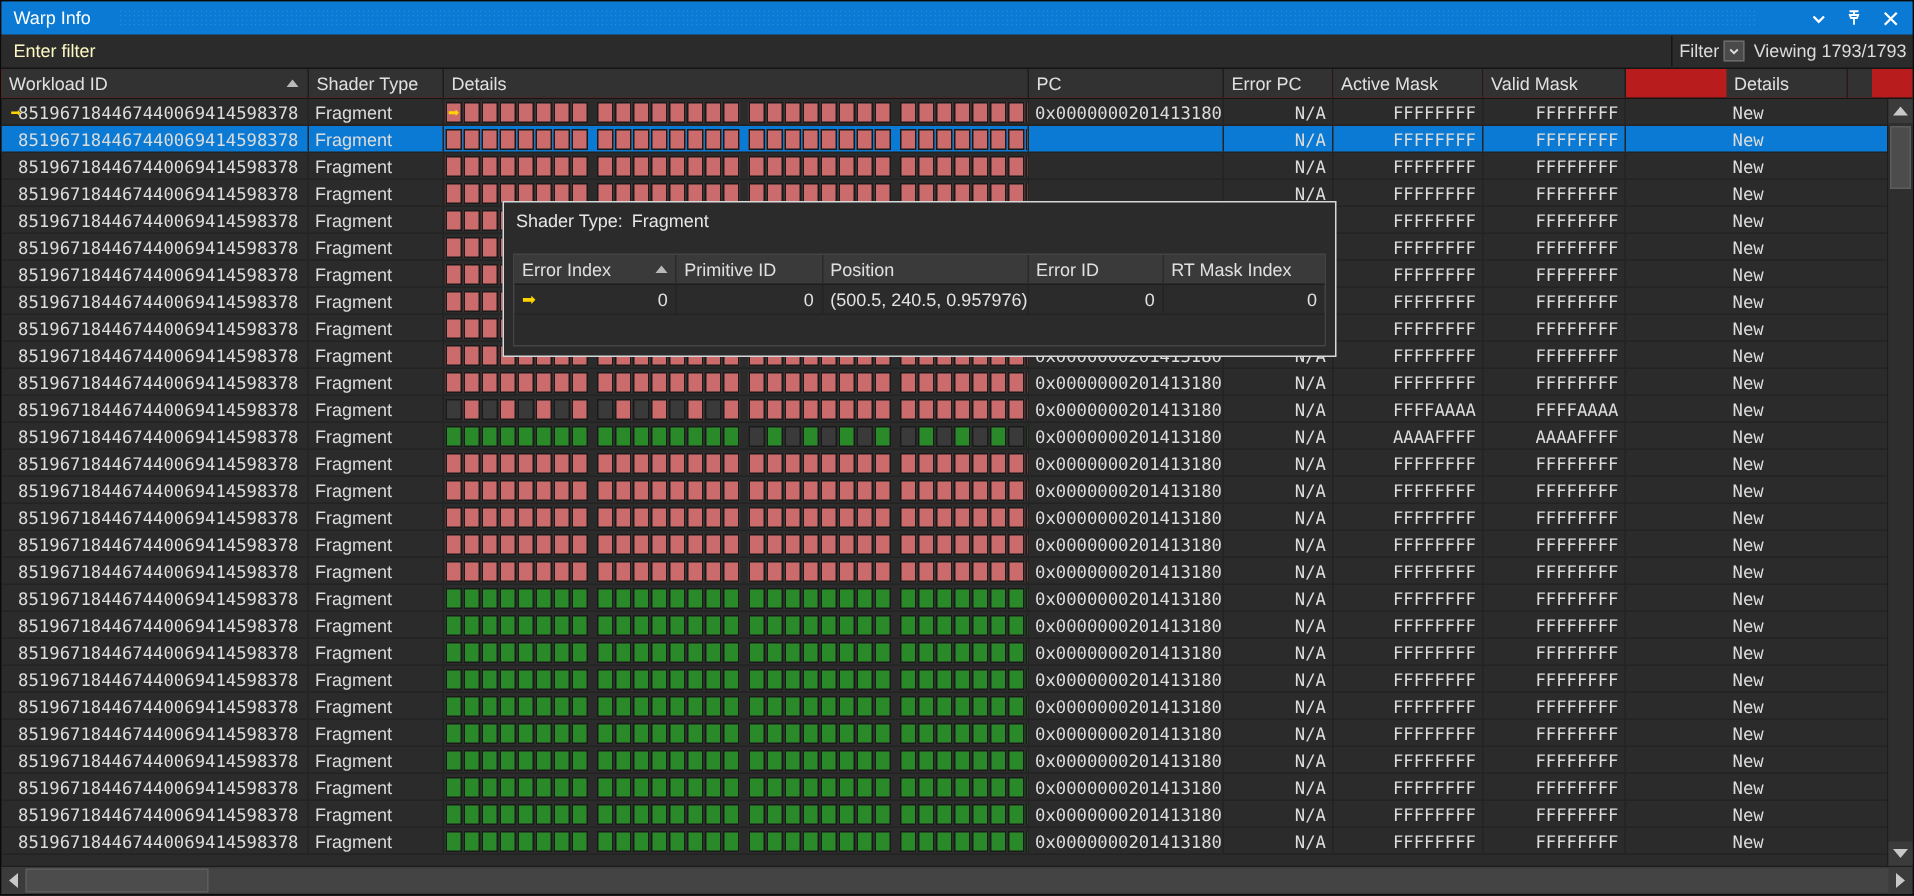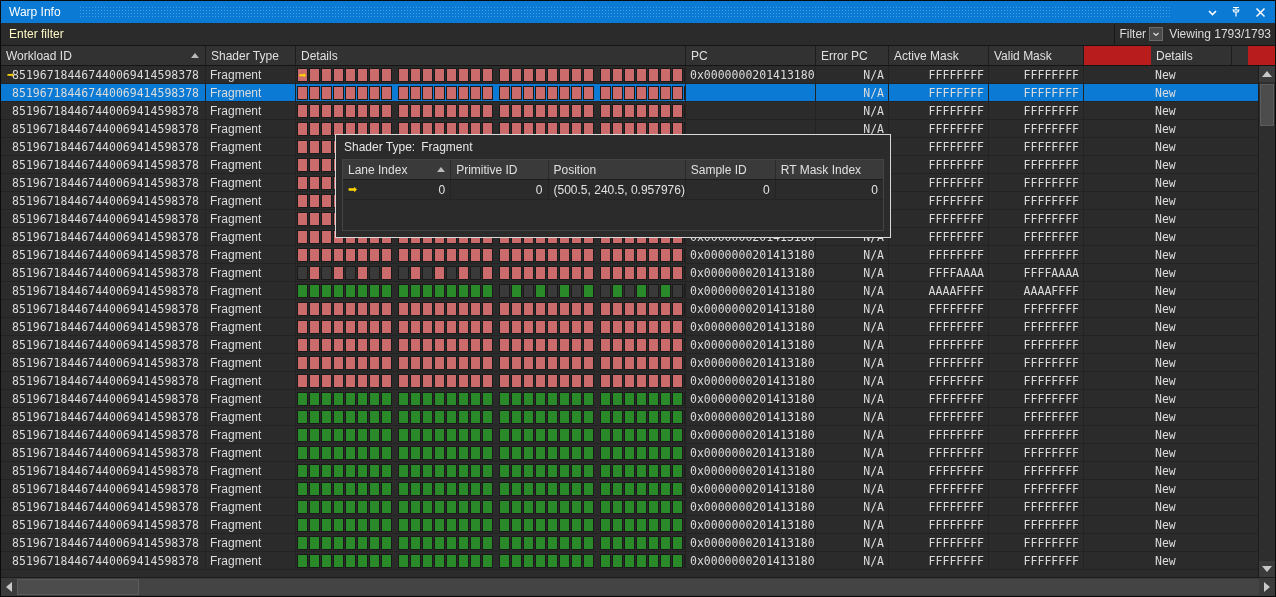--- a/index.html
+++ b/index.html
@@ -98,21 +98,21 @@
            display:flex;align-items:center;}
   .hs-btn{width:16px;height:16px;display:flex;align-items:center;justify-content:center;cursor:pointer;}
   .hs-track{flex:1 1 auto;height:16px;position:relative;background:#444;}
   .hs-thumb{position:absolute;top:0;bottom:0;left:0;width:120px;background:#4c4c4c;border:1px solid #5c5c5c;cursor:pointer;}
   .arrow-l{width:0;height:0;border-top:5px solid transparent;border-bottom:5px solid transparent;border-right:6px solid #c8c8c8;}
   .arrow-r{width:0;height:0;border-top:5px solid transparent;border-bottom:5px solid transparent;border-left:6px solid #c8c8c8;}
 
   
   .popup{position:absolute;left:334px;top:88px;width:556px;height:104px;
          background:#2b2b2b;border:1px solid #d8d8d8;box-sizing:border-box;
-         z-index:50;display:flex;flex-direction:column;}
+         z-index:50;display:flex;flex-direction:column;gap:10px;}
   .popup-title{height:24px;display:flex;align-items:center;gap:6px;
                padding-left:8px;font-size:12px;color:#e6e6e6;}
   .popup-grid{margin:0 6px 6px 6px;border:1px solid #444;flex:1 1 auto;
               display:flex;flex-direction:column;background:#2b2b2b;box-sizing:border-box;}
   .pg-header{height:19px;display:flex;background:#3a3a3a;border-bottom:1px solid #1d1d1d;}
   .pg-h{display:flex;align-items:center;padding:0 5px;font-size:12px;color:#e0e0e0;
         border-right:1px solid #2a2a2a;box-sizing:border-box;white-space:nowrap;overflow:hidden;cursor:pointer;}
   .pg-h .sortarrow{margin-left:auto;width:0;height:0;
         border-left:4px solid transparent;border-right:4px solid transparent;border-bottom:5px solid #b9b9b9;}
   .pg-row{height:19px;display:flex;border-bottom:1px solid #242424;}
@@ -1716,26 +1716,26 @@
     </div>
 
     <div class="popup">
       <div class="popup-title">
         <span>Shader Type:</span>
         <span>Fragment</span>
       </div>
       <div class="popup-grid">
         <div class="pg-header">
           <div class="pg-h w-lane">
-            <span>Lane Index</span>
+            <span>Error Index</span>
             <span class="sortarrow"></span>
           </div>
           <div class="pg-h w-prim">Primitive ID</div>
           <div class="pg-h w-pos">Position</div>
-          <div class="pg-h w-samp">Sample ID</div>
+          <div class="pg-h w-samp">Error ID</div>
           <div class="pg-h w-rt">RT Mask Index</div>
         </div>
         <div class="pg-row">
           <div class="pg-c w-lane r">
             <span class="pg-arrow">➡</span>
             <span style="flex:1 1 auto;text-align:right">0</span>
           </div>
           <div class="pg-c w-prim r">0</div>
           <div class="pg-c w-pos">(500.5, 240.5, 0.957976)</div>
           <div class="pg-c w-samp r">0</div>

